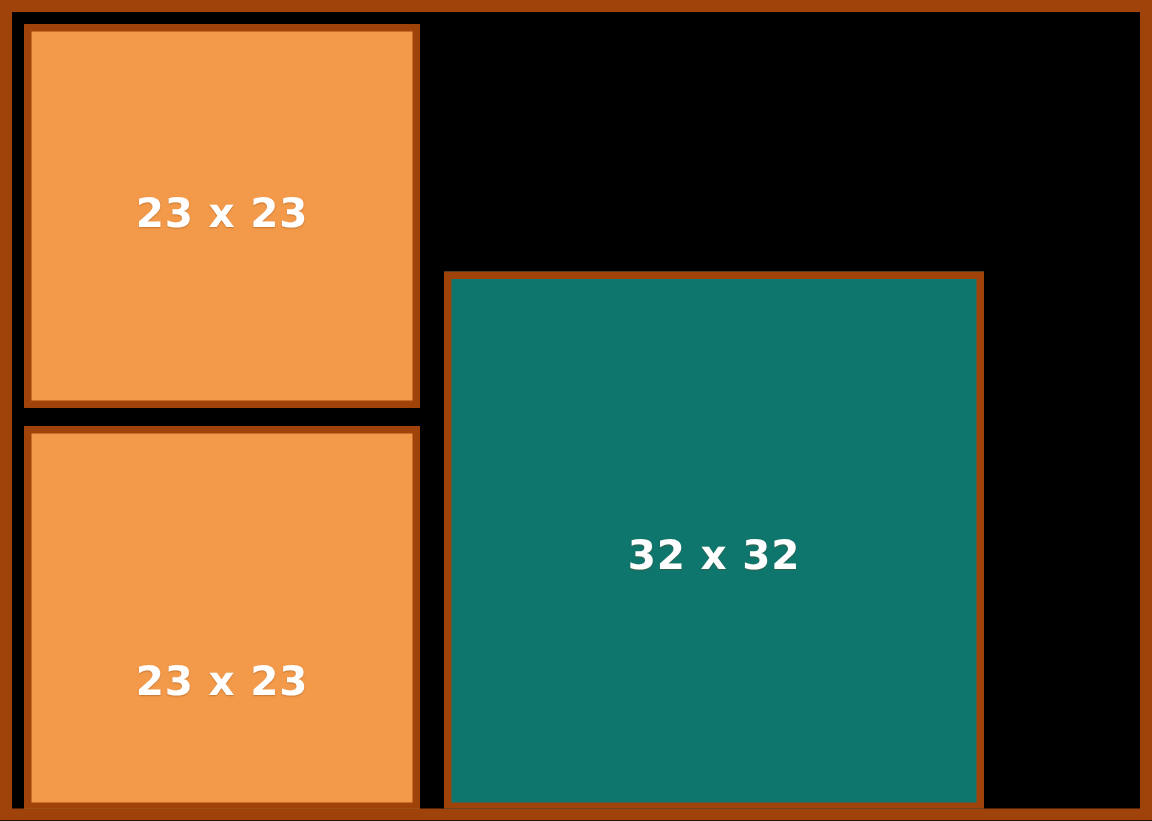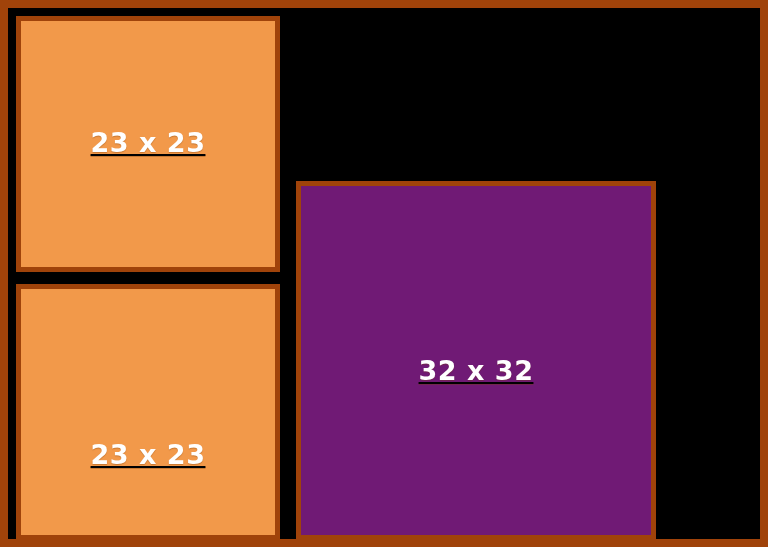--- a/index.html
+++ b/index.html
@@ -21,21 +21,20 @@
 
   
   .rect {
     position: absolute;
     box-sizing: border-box;
     background: var(--fill, #F2994A);
     border: 5px solid var(--stroke, #A0430A);
     display: flex;
     align-items: center;
     justify-content: center;
-    text-decoration: underline;
   }
 
   .rect-label {
     color: #FFFFFF;
     font-size: 27px;
     font-weight: bold;
     letter-spacing: 0.5px;
     line-height: 1;
     text-shadow: 0 1px 1px rgba(120, 60, 10, 0.35);
     white-space: nowrap;
@@ -58,17 +57,17 @@
 <div id="canvas" style="width: 768px; height: 547px; --bg: #000000; --frame: #A0430A; border-width: 8px;">
 
   <div class="rect" id="rect-0" style="background: rgb(242, 153, 74); border-color: rgb(160, 67, 10); border-width: 5px;">
     <span class="rect-label" style="color: rgb(255, 255, 255);">23 x 23</span>
   </div>
 
   <div class="rect" id="rect-1" style="background: rgb(242, 153, 74); border-color: rgb(160, 67, 10); border-width: 5px;">
     <span class="rect-label" style="color: rgb(255, 255, 255);">23 x 23</span>
   </div>
 
-  <div class="rect" id="rect-2" style="background: #701a75; border-color: rgb(160, 67, 10); border-width: 5px;">
+  <div class="rect" id="rect-2" style="background: #0f766e; border-color: rgb(160, 67, 10); border-width: 5px;">
     <span class="rect-label" style="color: rgb(255, 255, 255);">32 x 32</span>
   </div>
 
 </div>
 
 </body></html>

